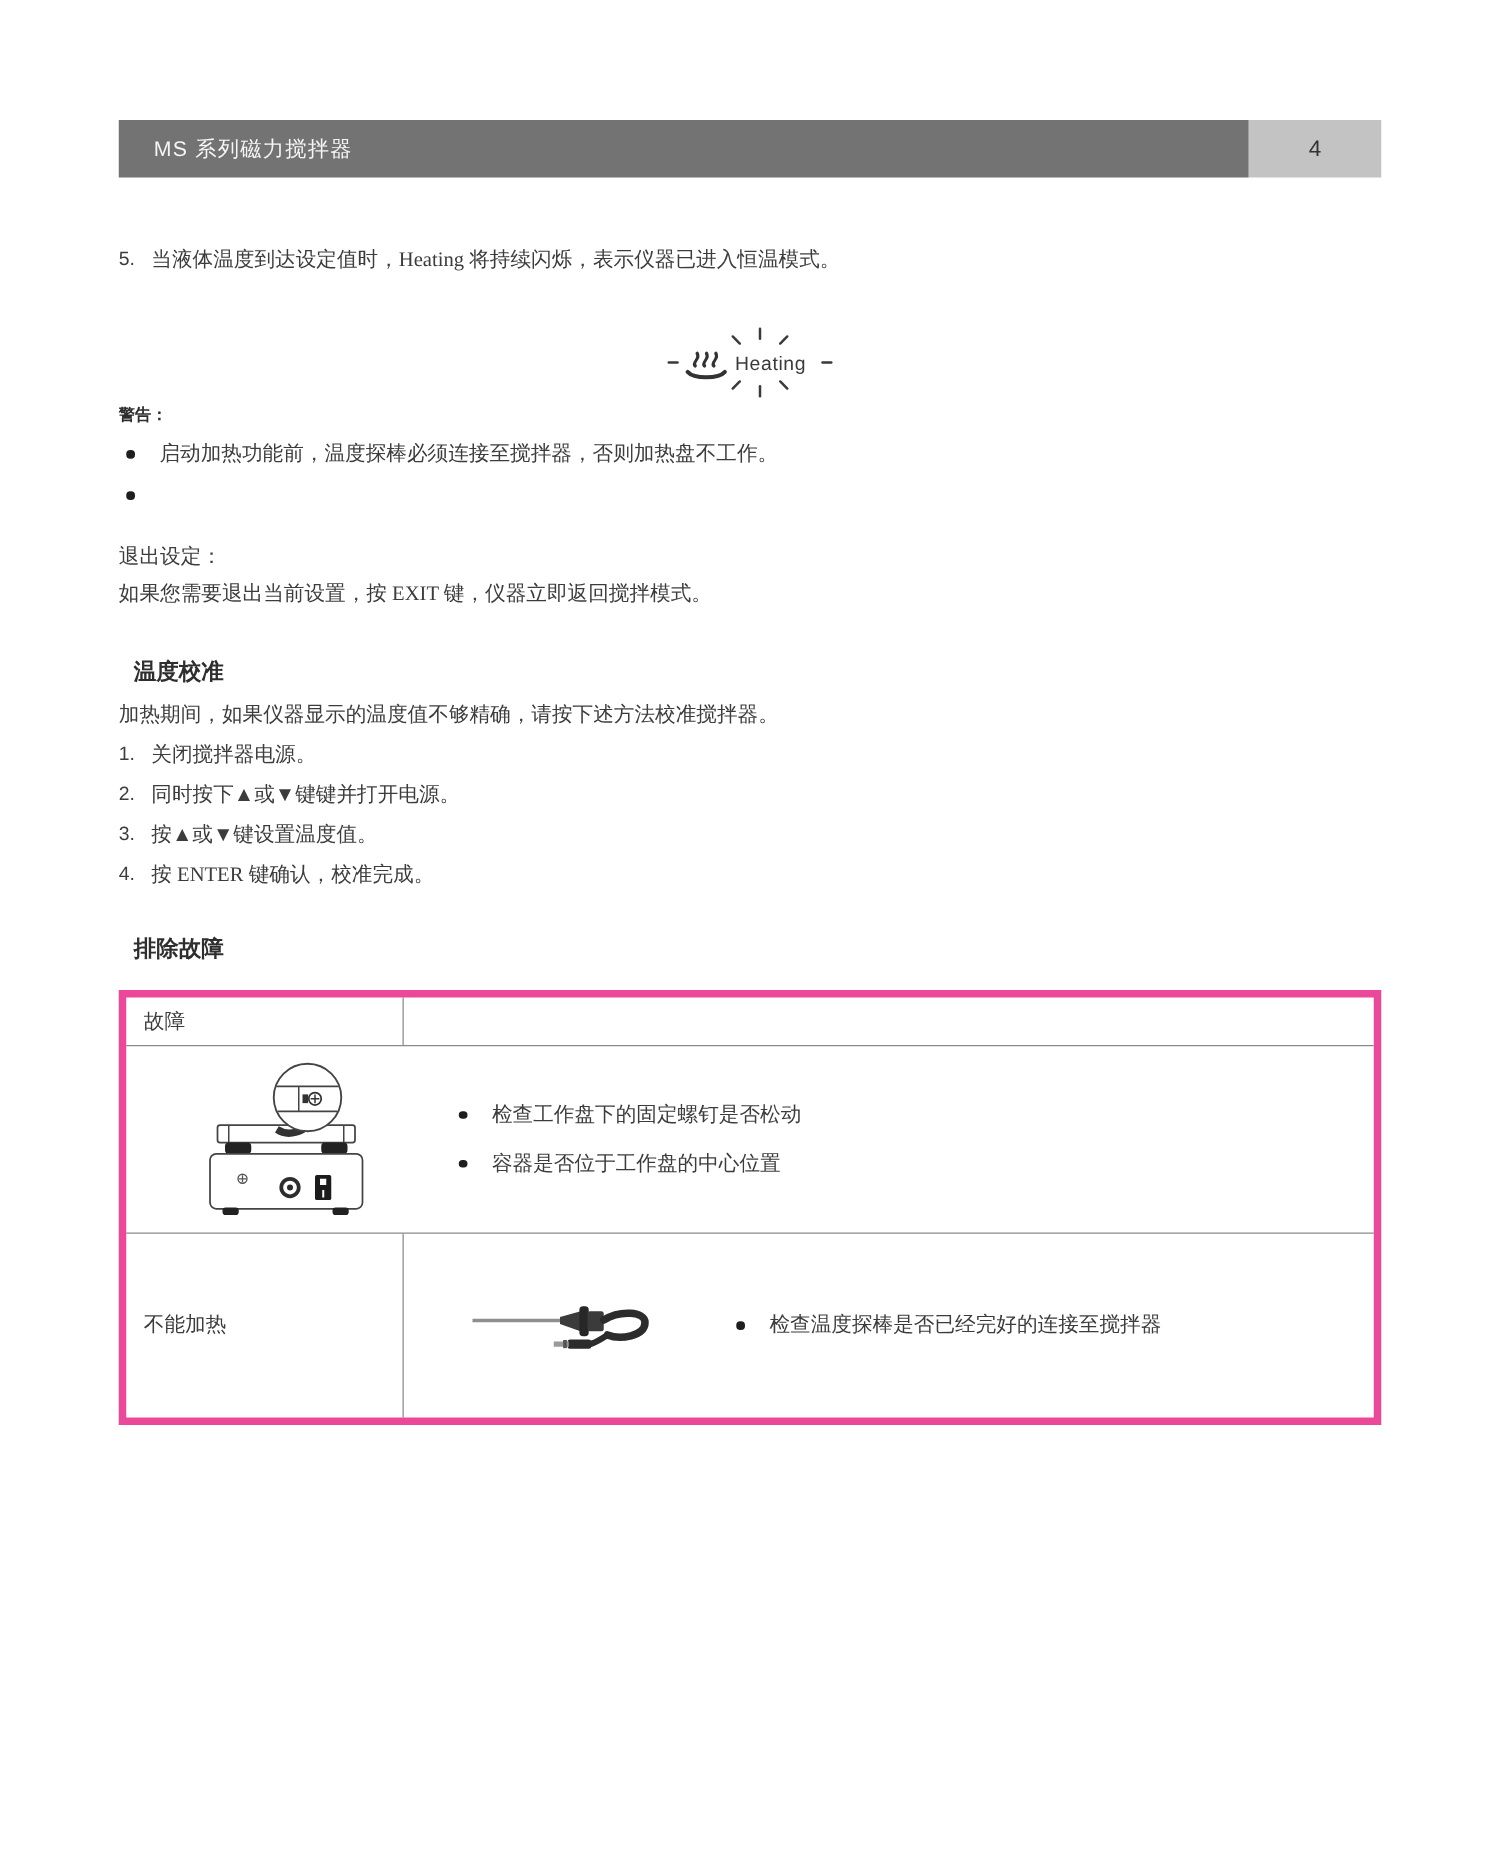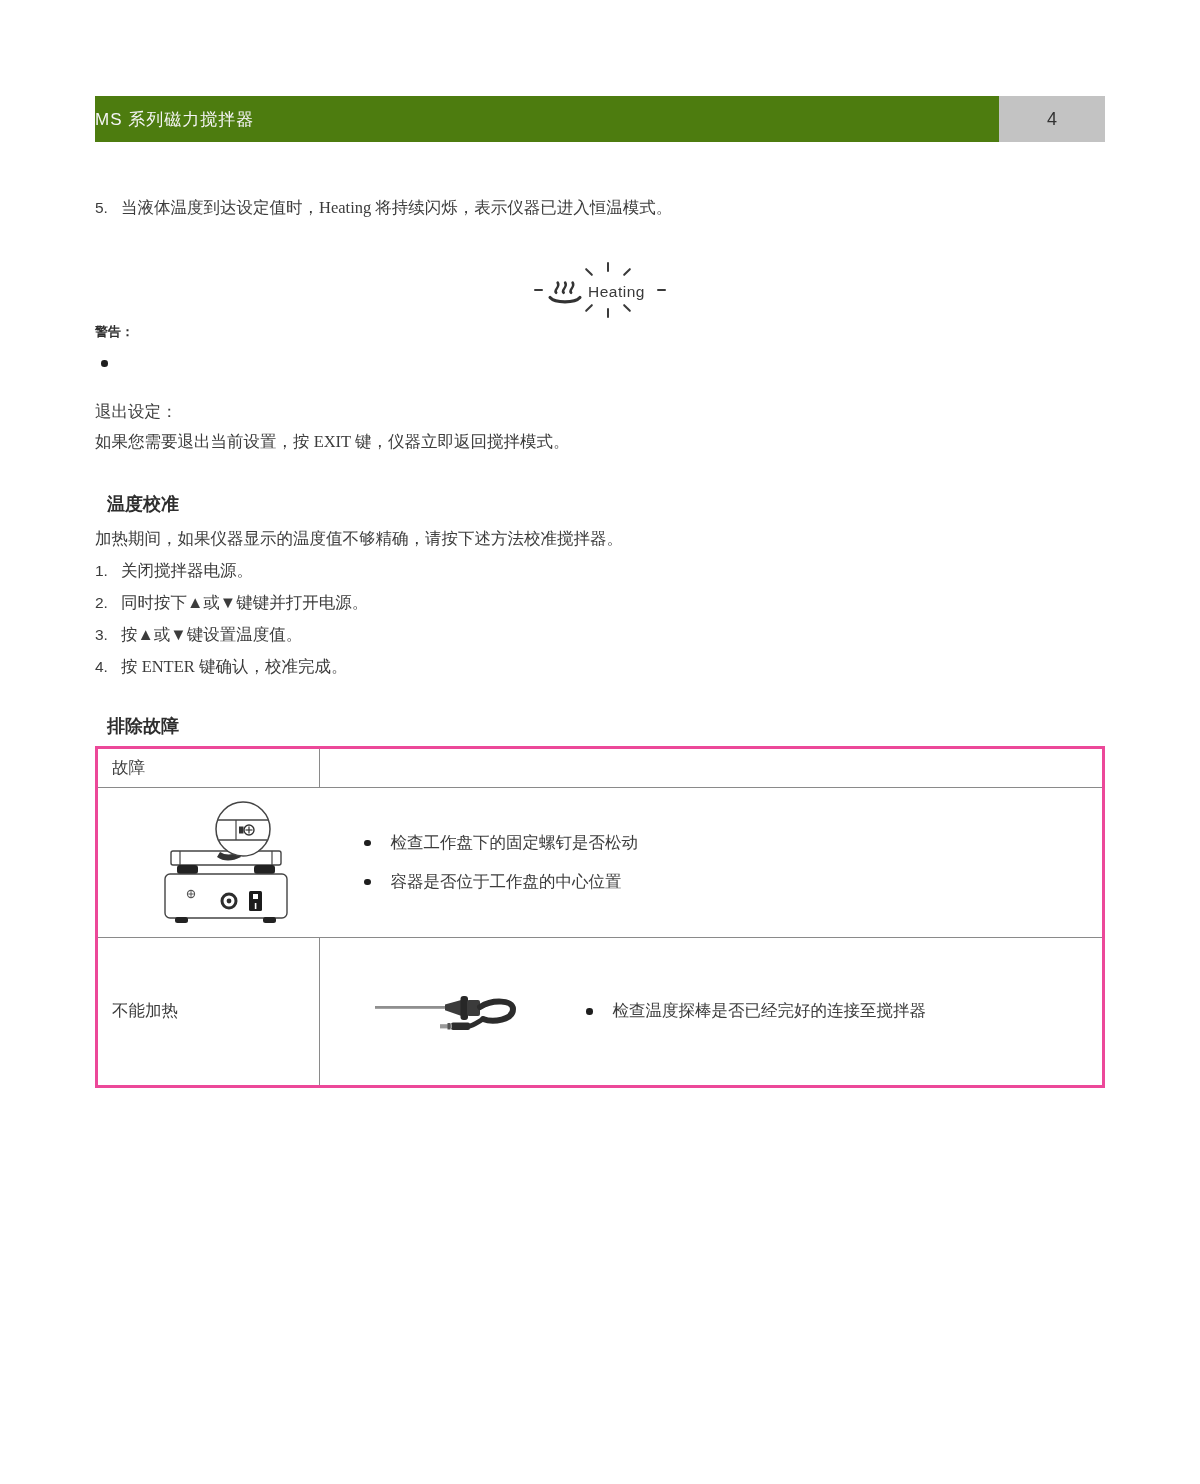--- a/index.html
+++ b/index.html
@@ -7,22 +7,22 @@
   body {
     width:1200px; height:1484px; position:relative;
     font-family:"Liberation Serif","DejaVu Serif",serif;
     color:#3c3c3c; overflow:hidden;
   }
   .content { margin-left:95px; width:1010px; }
 
   
   .header { display:flex; height:46px; margin-top:96px; }
   .header-black {
-    flex:1; background:#4d7c0f; color:#f5f5f5;
-    display:flex; align-items:center; 
+    flex:1; background:#737373; color:#f5f5f5;
+    display:flex; align-items:center; padding-left:28px;
     font-family:"Liberation Sans","DejaVu Sans",sans-serif;
     font-size:17px; letter-spacing:1px;
   }
   .header-page {
     width:106px; background:#c3c3c3; color:#333;
     display:flex; align-items:center; justify-content:center;
     font-family:"Liberation Sans","DejaVu Sans",sans-serif; font-size:18px;
   }
 
   
@@ -62,21 +62,21 @@
     position:absolute; left:54px; top:22px;
     font-family:"Liberation Sans","DejaVu Sans",sans-serif;
     font-size:15.5px; color:#3a3a3a; letter-spacing:0.5px;
   }
   .ray { position:absolute; background:#3a3a3a; border-radius:1px; }
   .ray-h { width:9px; height:2px; top:28px; }
   .ray-v { width:2px; height:10px; left:73px; }
   .ray-d { width:2px; height:10px; }
 
   
-  .ts-table { margin-top:6px; border:3px solid #ec4899; }
+  .ts-table { margin-top:19px; border:6px solid #ec4899; }
   .ts-row { display:flex; }
   .ts-row + .ts-row { border-top:1px solid #8a8a8a; }
   .ts-c1 {
     width:222px; flex:0 0 222px; border-right:1px solid #8a8a8a;
     display:flex; align-items:center; padding-left:14px;
     font-size:16.5px;
   }
   .ts-c2 { flex:1; display:flex; align-items:center; }
   .ts-head .ts-c1, .ts-head .ts-c2 { padding:8px 14px; align-items:flex-start; }
   .ts-head { height:38px; font-size:16.5px; }
@@ -131,20 +131,24 @@
           </g>
         </svg>
       </span>
       <span class="heating-label">Heating</span>
     </div>
   </div>
 
   <div class="h-bold warning-title">警告：</div>
   <div class="bullet-row">
     <span class="dot"></span>
+    <span class="bullet-text">启动加热功能前，温度探棒必须连接至搅拌器，否则加热盘不工作。</span>
+  </div>
+  <div class="bullet-row">
+    <span class="dot"></span>
   </div>
 
   <div class="exit-title">退出设定：</div>
   <div class="exit-body">如果您需要退出当前设置，按 EXIT 键，仪器立即返回搅拌模式。</div>
 
   <div class="h-bold section-title">温度校准</div>
   <div class="para cal-intro">加热期间，如果仪器显示的温度值不够精确，请按下述方法校准搅拌器。</div>
   <div class="cal-step para">
     <span class="num">1.</span>
     <span>关闭搅拌器电源。</span>

